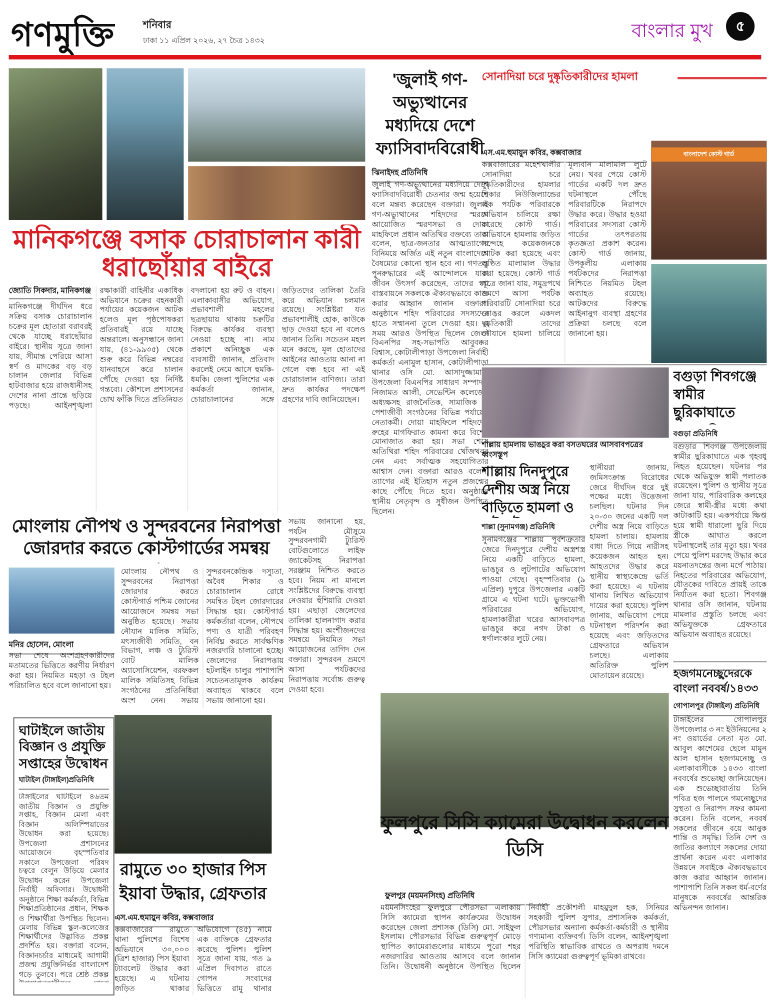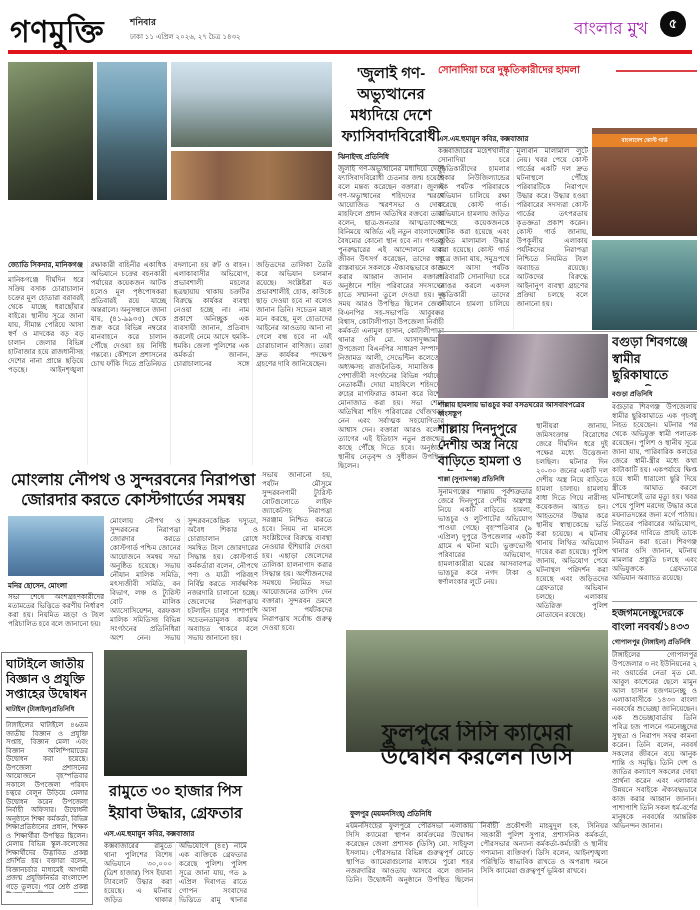--- a/index.html
+++ b/index.html
@@ -53,33 +53,34 @@
     <div class="date">ঢাকা ১১ এপ্রিল ২০২৬, ২৭ চৈত্র ১৪৩২</div>
   </div>
   <div class="abs section" style="right:52px;top:15px;">বাংলার মুখ</div>
   <div class="abs badge" style="right:14px;top:11px;">৫</div>
   <div class="abs redrule" style="left:8px;top:50px;width:684px;"></div>
 
   <div class="abs photo ph-shop" style="left:8px;top:62px;width:85px;height:138px;"></div>
   <div class="abs photo ph-portrait" style="left:97px;top:62px;width:70px;height:138px;"></div>
   <div class="abs photo ph-street" style="left:171px;top:62px;width:161px;height:85px;"></div>
   <div class="abs photo ph-crowd" style="left:171px;top:151px;width:161px;height:49px;"></div>
+  <div class="abs hl red center" style="left:8px;top:204px;width:324px;height:54px;font-size:23px;line-height:26px;">মানিকগঞ্জে বসাক চোরাচালান কারী ধরাছোঁয়ার বাইরে</div>
   <div class="abs body-text cols4" style="left:8px;top:260px;width:324px;height:205px;">
     <div class="byline">জ্যোতি সিকদার, মানিকগঞ্জ</div>
     <span>মানিকগঞ্জে দীর্ঘদিন ধরে সক্রিয় বসাক চোরাচালান চক্রের মূল হোতারা বরাবরই থেকে যাচ্ছে ধরাছোঁয়ার বাইরে। স্থানীয় সূত্রে জানা যায়, সীমান্ত পেরিয়ে আসা স্বর্ণ ও মাদকের বড় বড় চালান জেলার বিভিন্ন হাটবাজার হয়ে রাজধানীসহ দেশের নানা প্রান্তে ছড়িয়ে পড়ছে। আইনশৃঙ্খলা রক্ষাকারী বাহিনীর একাধিক অভিযানে চক্রের বহনকারী পর্যায়ের কয়েকজন আটক হলেও মূল পৃষ্ঠপোষকরা প্রতিবারই রয়ে যাচ্ছে অন্তরালে। অনুসন্ধানে জানা যায়, (৪১-৯৯৩৫) থেকে শুরু করে বিভিন্ন নম্বরের যানবাহনে করে চালান পৌঁছে দেওয়া হয় নির্দিষ্ট গন্তব্যে। কৌশলে প্রশাসনের চোখ ফাঁকি দিতে প্রতিনিয়ত বদলানো হয় রুট ও বাহন। এলাকাবাসীর অভিযোগ, প্রভাবশালী মহলের ছত্রছায়ায় থাকায় চক্রটির বিরুদ্ধে কার্যকর ব্যবস্থা নেওয়া হচ্ছে না। নাম প্রকাশে অনিচ্ছুক এক ব্যবসায়ী জানান, প্রতিবাদ করলেই নেমে আসে হুমকি-ধমকি। জেলা পুলিশের এক কর্মকর্তা জানান, চোরাচালানের সঙ্গে জড়িতদের তালিকা তৈরি করে অভিযান চলমান রয়েছে। সংশ্লিষ্টরা যত প্রভাবশালীই হোক, কাউকে ছাড় দেওয়া হবে না বলেও জানান তিনি। সচেতন মহল মনে করছে, মূল হোতাদের আইনের আওতায় আনা না গেলে বন্ধ হবে না এই চোরাচালান বাণিজ্য। তারা দ্রুত কার্যকর পদক্ষেপ গ্রহণের দাবি জানিয়েছেন।</span>
   </div>
 
   <div class="abs hl center" style="left:8px;top:470px;width:250px;height:42px;font-size:16px;line-height:20px;">মোংলায় নৌপথ ও সুন্দরবনের নিরাপত্তা জোরদার করতে কোস্টগার্ডের সমন্বয় সভা</div>
   <div class="abs photo ph-meeting" style="left:8px;top:516px;width:96px;height:60px;"></div>
   <div class="abs byline" style="left:8px;top:580px;width:96px;">মনির হোসেন, মোংলা</div>
   <div class="abs body-text" style="left:8px;top:592px;width:96px;height:52px;">সভা শেষে অংশগ্রহণকারীদের মতামতের ভিত্তিতে করণীয় নির্ধারণ করা হয়। নিয়মিত মহড়া ও টহল পরিচালিত হবে বলে জানানো হয়।</div>
   <div class="abs body-text cols2" style="left:110px;top:516px;width:148px;height:128px;">মোংলায় নৌপথ ও সুন্দরবনের নিরাপত্তা জোরদার করতে কোস্টগার্ড পশ্চিম জোনের আয়োজনে সমন্বয় সভা অনুষ্ঠিত হয়েছে। সভায় নৌযান মালিক সমিতি, মৎস্যজীবী সমিতি, বন বিভাগ, লঞ্চ ও ট্যুরিস্ট বোট মালিক অ্যাসোসিয়েশন, বরফকল মালিক সমিতিসহ বিভিন্ন সংগঠনের প্রতিনিধিরা অংশ নেন। সভায় সুন্দরবনকেন্দ্রিক দস্যুতা, অবৈধ শিকার ও চোরাচালান রোধে সমন্বিত টহল জোরদারের সিদ্ধান্ত হয়। কোস্টগার্ড কর্মকর্তারা বলেন, নৌপথে পণ্য ও যাত্রী পরিবহণ নির্বিঘ্ন করতে সার্বক্ষণিক নজরদারি চালানো হচ্ছে। জেলেদের নিরাপত্তায় হটলাইন চালুর পাশাপাশি সচেতনতামূলক কার্যক্রম অব্যাহত থাকবে বলে সভায় জানানো হয়।</div>
   <div class="abs body-text" style="left:262px;top:470px;width:70px;height:174px;">সভায় জানানো হয়, পর্যটন মৌসুমে সুন্দরবনগামী ট্যুরিস্ট বোটগুলোতে লাইফ জ্যাকেটসহ নিরাপত্তা সরঞ্জাম নিশ্চিত করতে হবে। নিয়ম না মানলে সংশ্লিষ্টদের বিরুদ্ধে ব্যবস্থা নেওয়ার হুঁশিয়ারি দেওয়া হয়। এছাড়া জেলেদের তালিকা হালনাগাদ করার সিদ্ধান্ত হয়। অংশীজনদের সমন্বয়ে নিয়মিত সভা আয়োজনের তাগিদ দেন বক্তারা। সুন্দরবন ভ্রমণে আসা পর্যটকদের নিরাপত্তায় সর্বোচ্চ গুরুত্ব দেওয়া হবে।</div>
 
-  <div class="abs boxed" style="left:1px;top:652px;width:92px;height:253px;">
+  <div class="abs boxed" style="left:12px;top:652px;width:92px;height:253px;">
     <div class="hl" style="font-size:12px;line-height:15px;">ঘাটাইলে জাতীয় বিজ্ঞান ও প্রযুক্তি সপ্তাহের উদ্বোধন</div>
     <div class="byline" style="font-size:6.5px;margin-top:2px;">ঘাটাইল (টাঙ্গাইল)প্রতিনিধি</div>
     <div class="body-text" style="font-size:6.8px;line-height:8.5px;height:172px;">টাঙ্গাইলের ঘাটাইলে ৪৬তম জাতীয় বিজ্ঞান ও প্রযুক্তি সপ্তাহ, বিজ্ঞান মেলা এবং বিজ্ঞান অলিম্পিয়াডের উদ্বোধন করা হয়েছে। উপজেলা প্রশাসনের আয়োজনে বৃহস্পতিবার সকালে উপজেলা পরিষদ চত্বরে বেলুন উড়িয়ে মেলার উদ্বোধন করেন উপজেলা নির্বাহী অফিসার। উদ্বোধনী অনুষ্ঠানে শিক্ষা কর্মকর্তা, বিভিন্ন শিক্ষাপ্রতিষ্ঠানের প্রধান, শিক্ষক ও শিক্ষার্থীরা উপস্থিত ছিলেন। মেলায় বিভিন্ন স্কুল-কলেজের শিক্ষার্থীদের উদ্ভাবিত প্রকল্প প্রদর্শিত হয়। বক্তারা বলেন, বিজ্ঞানচর্চার মাধ্যমেই আগামী প্রজন্ম প্রযুক্তিনির্ভর বাংলাদেশ গড়ে তুলবে। পরে শ্রেষ্ঠ প্রকল্প উপস্থাপনকারীদের মাঝে পুরস্কার বিতরণ করা হয়।</div>
   </div>
 
   <div class="abs photo ph-police" style="left:104px;top:650px;width:143px;height:126px;"></div>
   <div class="abs hl center" style="left:104px;top:780px;width:143px;height:46px;font-size:15px;line-height:22px;">রামুতে ৩০ হাজার পিস ইয়াবা উদ্ধার, গ্রেফতার ১</div>
   <div class="abs byline" style="left:104px;top:828px;width:143px;">এস.এম.হুমায়ুন কবির, কক্সবাজার</div>
   <div class="abs body-text cols2" style="left:104px;top:841px;width:143px;height:64px;">কক্সবাজারের রামুতে থানা পুলিশের বিশেষ অভিযানে ৩০,০০০ (ত্রিশ হাজার) পিস ইয়াবা ট্যাবলেট উদ্ধার করা হয়েছে। এ ঘটনায় জড়িত থাকার অভিযোগে (৪৫) নামে এক ব্যক্তিকে গ্রেফতার করেছে পুলিশ। পুলিশ সূত্রে জানা যায়, গত ৯ এপ্রিল দিবাগত রাতে গোপন সংবাদের ভিত্তিতে রামু থানার একটি বিশেষ দল উপজেলার গর্জনিয়া এলাকায় অভিযান চালায়। এ সময় তল্লাশি করে তার হেফাজত থেকে ইয়াবার চালানটি উদ্ধার করা হয়। গ্রেফতারকৃতের বিরুদ্ধে মাদকদ্রব্য নিয়ন্ত্রণ আইনে মামলা দায়ের করা হয়েছে।</div>
 
@@ -109,17 +110,17 @@
   <div class="abs hl" style="left:612px;top:334px;width:85px;height:52px;font-size:12.5px;line-height:16.5px;">বগুড়া শিবগঞ্জে স্বামীর ছুরিকাঘাতে গৃহবধূ নিহত, স্বামী পলাতক</div>
   <div class="abs byline" style="left:612px;top:389px;width:85px;font-size:6.5px;">বগুড়া প্রতিনিধি</div>
   <div class="abs body-text" style="left:612px;top:402px;width:85px;height:196px;">বগুড়ার শিবগঞ্জ উপজেলায় স্বামীর ছুরিকাঘাতে এক গৃহবধূ নিহত হয়েছেন। ঘটনার পর থেকে অভিযুক্ত স্বামী পলাতক রয়েছেন। পুলিশ ও স্থানীয় সূত্রে জানা যায়, পারিবারিক কলহের জেরে স্বামী-স্ত্রীর মধ্যে কথা কাটাকাটি হয়। একপর্যায়ে ক্ষিপ্ত হয়ে স্বামী ধারালো ছুরি দিয়ে স্ত্রীকে আঘাত করলে ঘটনাস্থলেই তার মৃত্যু হয়। খবর পেয়ে পুলিশ মরদেহ উদ্ধার করে ময়নাতদন্তের জন্য মর্গে পাঠায়। নিহতের পরিবারের অভিযোগ, যৌতুকের দাবিতে প্রায়ই তাকে নির্যাতন করা হতো। শিবগঞ্জ থানার ওসি জানান, ঘটনায় মামলার প্রস্তুতি চলছে এবং অভিযুক্তকে গ্রেফতারে অভিযান অব্যাহত রয়েছে।</div>
 
   <div class="abs sep" style="left:612px;top:601px;width:85px;"></div>
   <div class="abs hl" style="left:612px;top:606px;width:85px;height:28px;font-size:10px;line-height:14px;">হজগমনেচ্ছুদেরকে বাংলা নববর্ষ/১৪৩৩ শুভেচ্ছা</div>
   <div class="abs byline" style="left:612px;top:637px;width:85px;font-size:6.5px;">গোপালপুর (টাঙ্গাইল) প্রতিনিধি</div>
   <div class="abs body-text" style="left:612px;top:650px;width:85px;height:255px;">টাঙ্গাইলের গোপালপুর উপজেলার ৩ নং ইউনিয়নের ২ নং ওয়ার্ডের নেতা মৃত মো. আবুল কাশেমের ছেলে মামুন আল হাসান হজগমনেচ্ছু ও এলাকাবাসীকে ১৪৩৩ বাংলা নববর্ষের শুভেচ্ছা জানিয়েছেন। এক শুভেচ্ছাবার্তায় তিনি পবিত্র হজ পালনে গমনেচ্ছুদের সুস্থতা ও নিরাপদ সফর কামনা করেন। তিনি বলেন, নববর্ষ সকলের জীবনে বয়ে আনুক শান্তি ও সমৃদ্ধি। তিনি দেশ ও জাতির কল্যাণে সকলের দোয়া প্রার্থনা করেন এবং এলাকার উন্নয়নে সবাইকে ঐক্যবদ্ধভাবে কাজ করার আহ্বান জানান। পাশাপাশি তিনি সকল ধর্ম-বর্ণের মানুষকে নববর্ষের আন্তরিক অভিনন্দন জানান।</div>
 
   <div class="abs photo ph-gathering" style="left:346px;top:630px;width:262px;height:122px;"></div>
-  <div class="abs hl center" style="left:346px;top:721px;width:262px;height:50px;font-size:22px;line-height:24px;">ফুলপুরে সিসি ক্যামেরা উদ্বোধন করলেন ডিসি</div>
+  <div class="abs hl center" style="left:346px;top:737px;width:262px;height:50px;font-size:17px;line-height:24px;">ফুলপুরে সিসি ক্যামেরা উদ্বোধন করলেন ডিসি</div>
   <div class="abs byline" style="left:350px;top:808px;width:150px;">ফুলপুর (ময়মনসিংহ) প্রতিনিধি</div>
   <div class="abs body-text cols2" style="left:346px;top:821px;width:262px;height:86px;">ময়মনসিংহের ফুলপুরে পৌরসভা এলাকায় সিসি ক্যামেরা স্থাপন কার্যক্রমের উদ্বোধন করেছেন জেলা প্রশাসক (ডিসি) মো. সাইফুল ইসলাম। পৌরসভার বিভিন্ন গুরুত্বপূর্ণ মোড়ে স্থাপিত ক্যামেরাগুলোর মাধ্যমে পুরো শহর নজরদারির আওতায় আসবে বলে জানান তিনি। উদ্বোধনী অনুষ্ঠানে উপস্থিত ছিলেন নির্বাহী প্রকৌশলী মাহমুদুল হক, সিনিয়র সহকারী পুলিশ সুপার, প্রশাসনিক কর্মকর্তা, পৌরসভার অন্যান্য কর্মকর্তা-কর্মচারী ও স্থানীয় গণ্যমান্য ব্যক্তিবর্গ। ডিসি বলেন, আইনশৃঙ্খলা পরিস্থিতি স্বাভাবিক রাখতে ও অপরাধ দমনে সিসি ক্যামেরা গুরুত্বপূর্ণ ভূমিকা রাখবে।</div>
 
 </div>
 
 </body></html>

